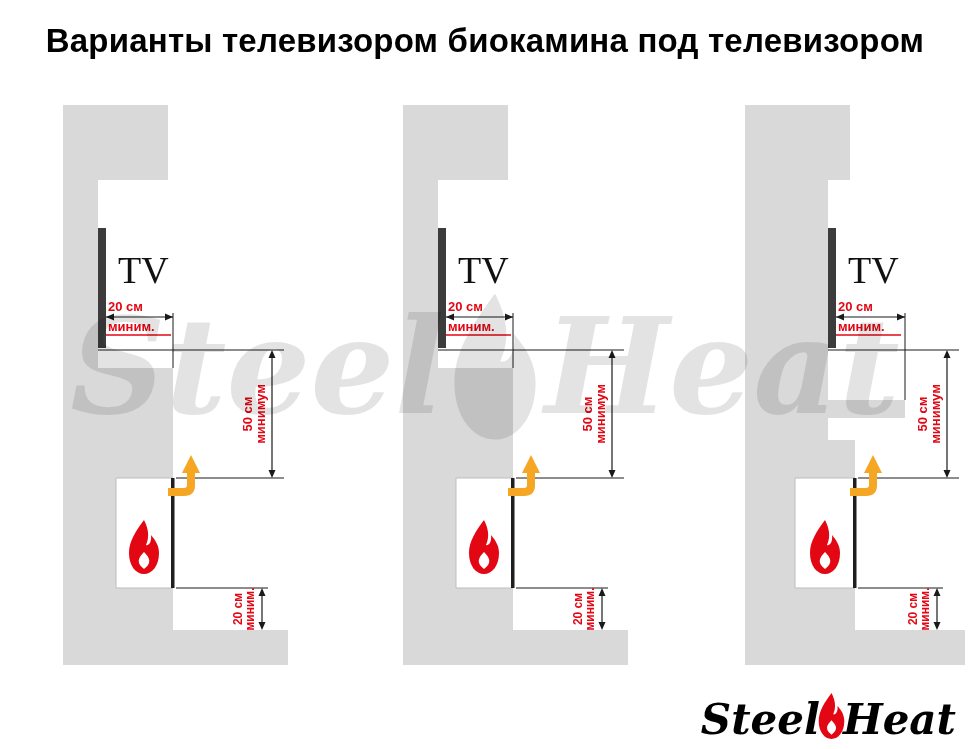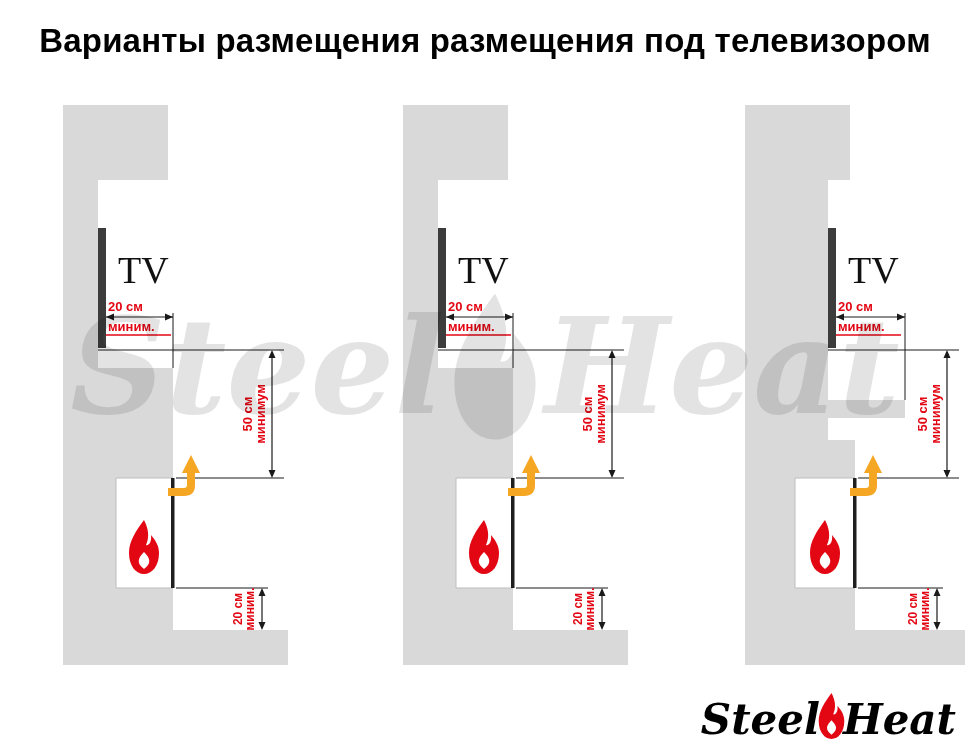--- a/index.html
+++ b/index.html
@@ -50,21 +50,21 @@
     font-family:"DejaVu Serif",serif;font-style:italic;font-weight:700;
     font-size:42px;line-height:1;color:#000;
   }
   .logo svg{margin:0 -3px;}
 </style>
 </head>
 <body>
 
 <div class="page">
 
-  <div class="title">Варианты размещения размещения под телевизором</div>
+  <div class="title">Варианты телевизором биокамина под телевизором</div>
 
   <svg class="diagram" id="d1" width="240" height="575" viewBox="0 0 240 575">
     <path class="wall" d="M5,5 H110 V80 H40 V268 H115 V378 H58 V488 H115 V530 H230 V565 H5 Z"></path>
     <path class="nicheline" d="M115,378 H58 V488 H115"></path>
     <rect class="tv" x="40" y="128" width="8" height="120"></rect>
     <text class="tvlabel" x="60" y="183">TV</text>
 
     <g>
       <text class="dimtext" x="50" y="211">20 см</text>
       <line class="dimline" x1="48" y1="217" x2="115" y2="217"></line>

